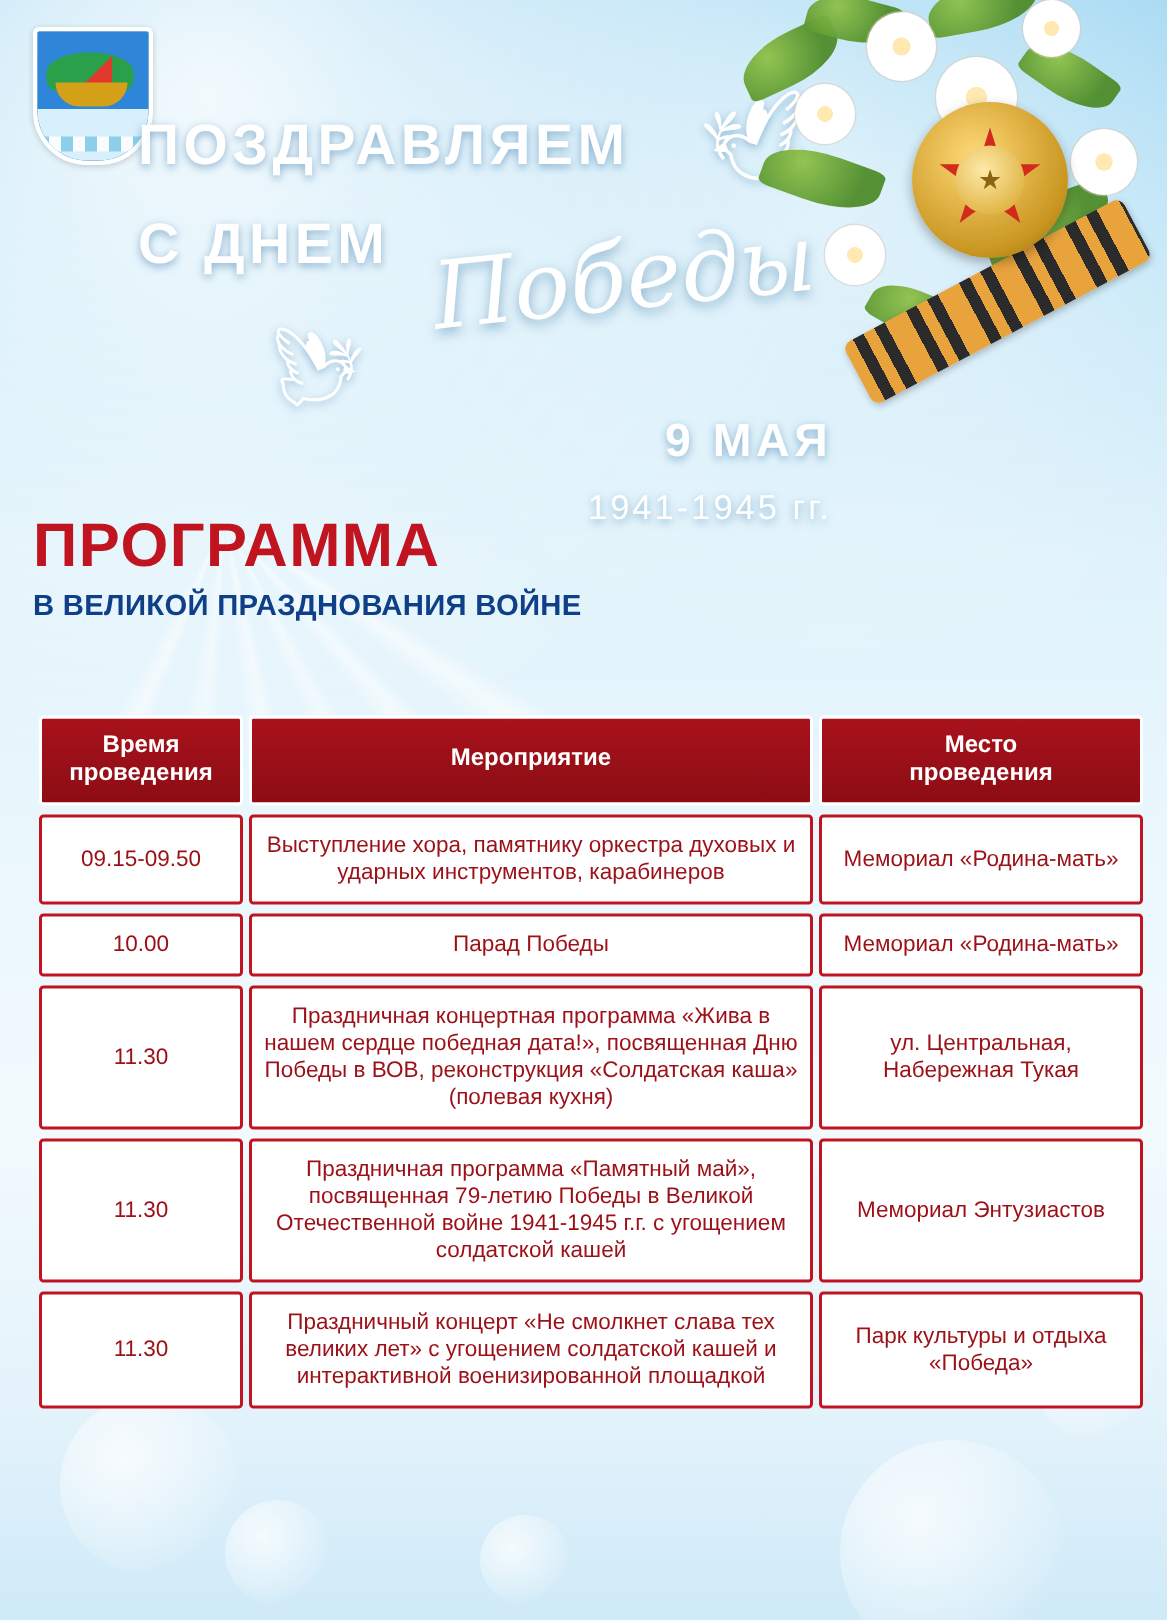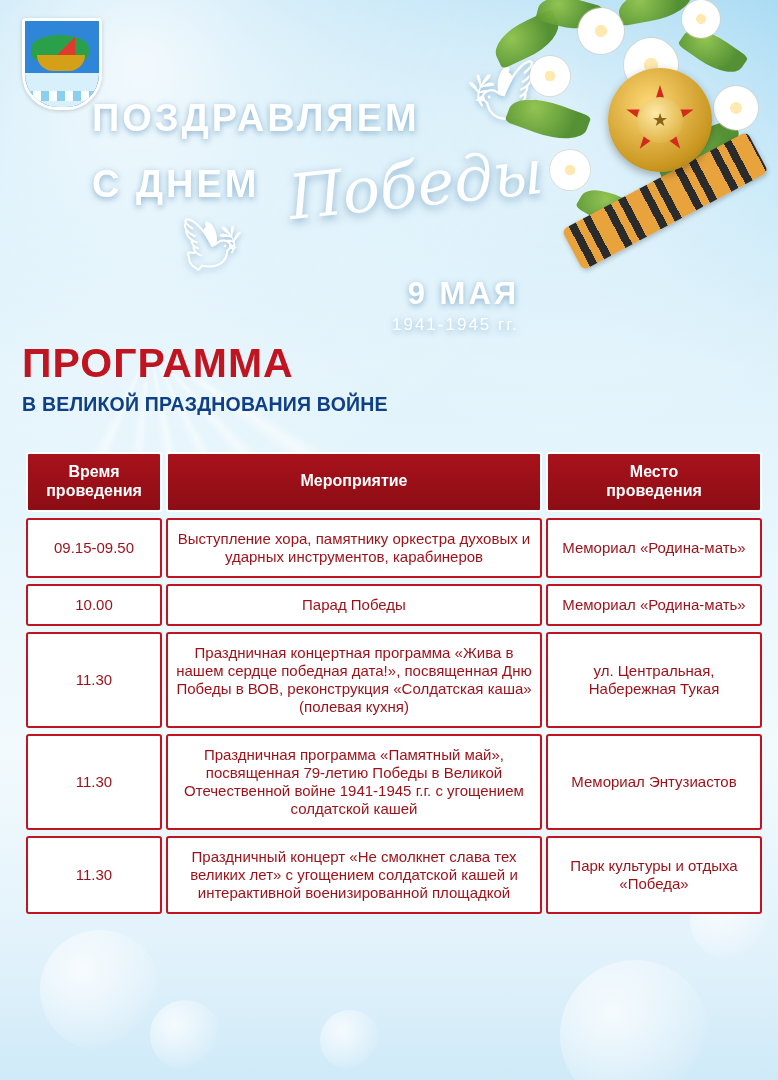--- a/index.html
+++ b/index.html
@@ -78,21 +78,21 @@
   .emblem .sky { position:absolute; inset:0; background: linear-gradient(180deg,#2f86d8 0%, #2f86d8 60%, #d8f0fb 60%, #d8f0fb 100%); }
   .emblem .hill { position:absolute; left:6px; top:14px; width:58px; height:26px; background:#2aa04a; border-radius:50% 50% 8px 8px; }
   .emblem .boat { position:absolute; left:12px; top:34px; width:48px; height:16px; background:#d4a017; border-radius:0 0 22px 22px; }
   .emblem .sail { position:absolute; left:30px; top:16px; width:20px; height:20px; background:#e03a2f; clip-path: polygon(0 100%, 100% 0, 100% 100%); }
   .emblem .wave { position:absolute; left:0; bottom:6px; width:100%; height:10px; background: repeating-linear-gradient(90deg,#7fc9ea 0 8px,#ffffff 8px 16px); opacity:.85; }
 
   
   .greeting {
     position: absolute;
     left: 92px;
-    top: 95px;
+    top: 74px;
     color: #ffffff;
     font-weight: bold;
     letter-spacing: 3px;
     text-shadow: 0 2px 6px rgba(60,120,170,0.55);
     line-height: 1.22;
   }
   .greeting .l1 { font-size: 38px; }
   .greeting .l2 { font-size: 38px; display: inline-block; margin-top: 20px;}
   .pobedy {
     position: absolute;
@@ -107,21 +107,21 @@
   }
   .date-block {
     position: absolute;
     left: 392px;
     top: 276px;
     text-align: right;
     color: #ffffff;
     text-shadow: 0 2px 6px rgba(60,120,170,0.55);
   }
   .date-block .d1 { font-size: 31px; font-weight: bold; letter-spacing: 3px; }
-  .date-block .d2 { font-size: 17px; letter-spacing: 2px; margin-top: 3px; }
+  .date-block .d2 { font-size: 23px; letter-spacing: 2px; margin-top: 13px; }
 
   .dove {
     position: absolute;
     color: #ffffff;
     text-shadow: 0 2px 6px rgba(60,120,170,0.45);
     pointer-events: none;
   }
   .dove.one { left: 470px; top: 62px; font-size: 58px; transform: rotate(-14deg); }
   .dove.two { left: 178px; top: 218px; font-size: 50px; transform: rotate(8deg) scaleX(-1); }
 
@@ -189,21 +189,21 @@
     font-size: 19.5px;
     font-weight: bold;
     line-height: 1.32;
     letter-spacing: 0.2px;
   }
 
   
   .table-wrap {
     position: absolute;
     left: 22px;
-    top: 446px;
+    top: 471px;
     width: 734px;
   }
   table.program {
     width: 100%;
     border-collapse: separate;
     border-spacing: 4px 6px;
     table-layout: fixed;
   }
   table.program th {
     background: linear-gradient(180deg,#a8121b 0%, #8d0d15 100%);

